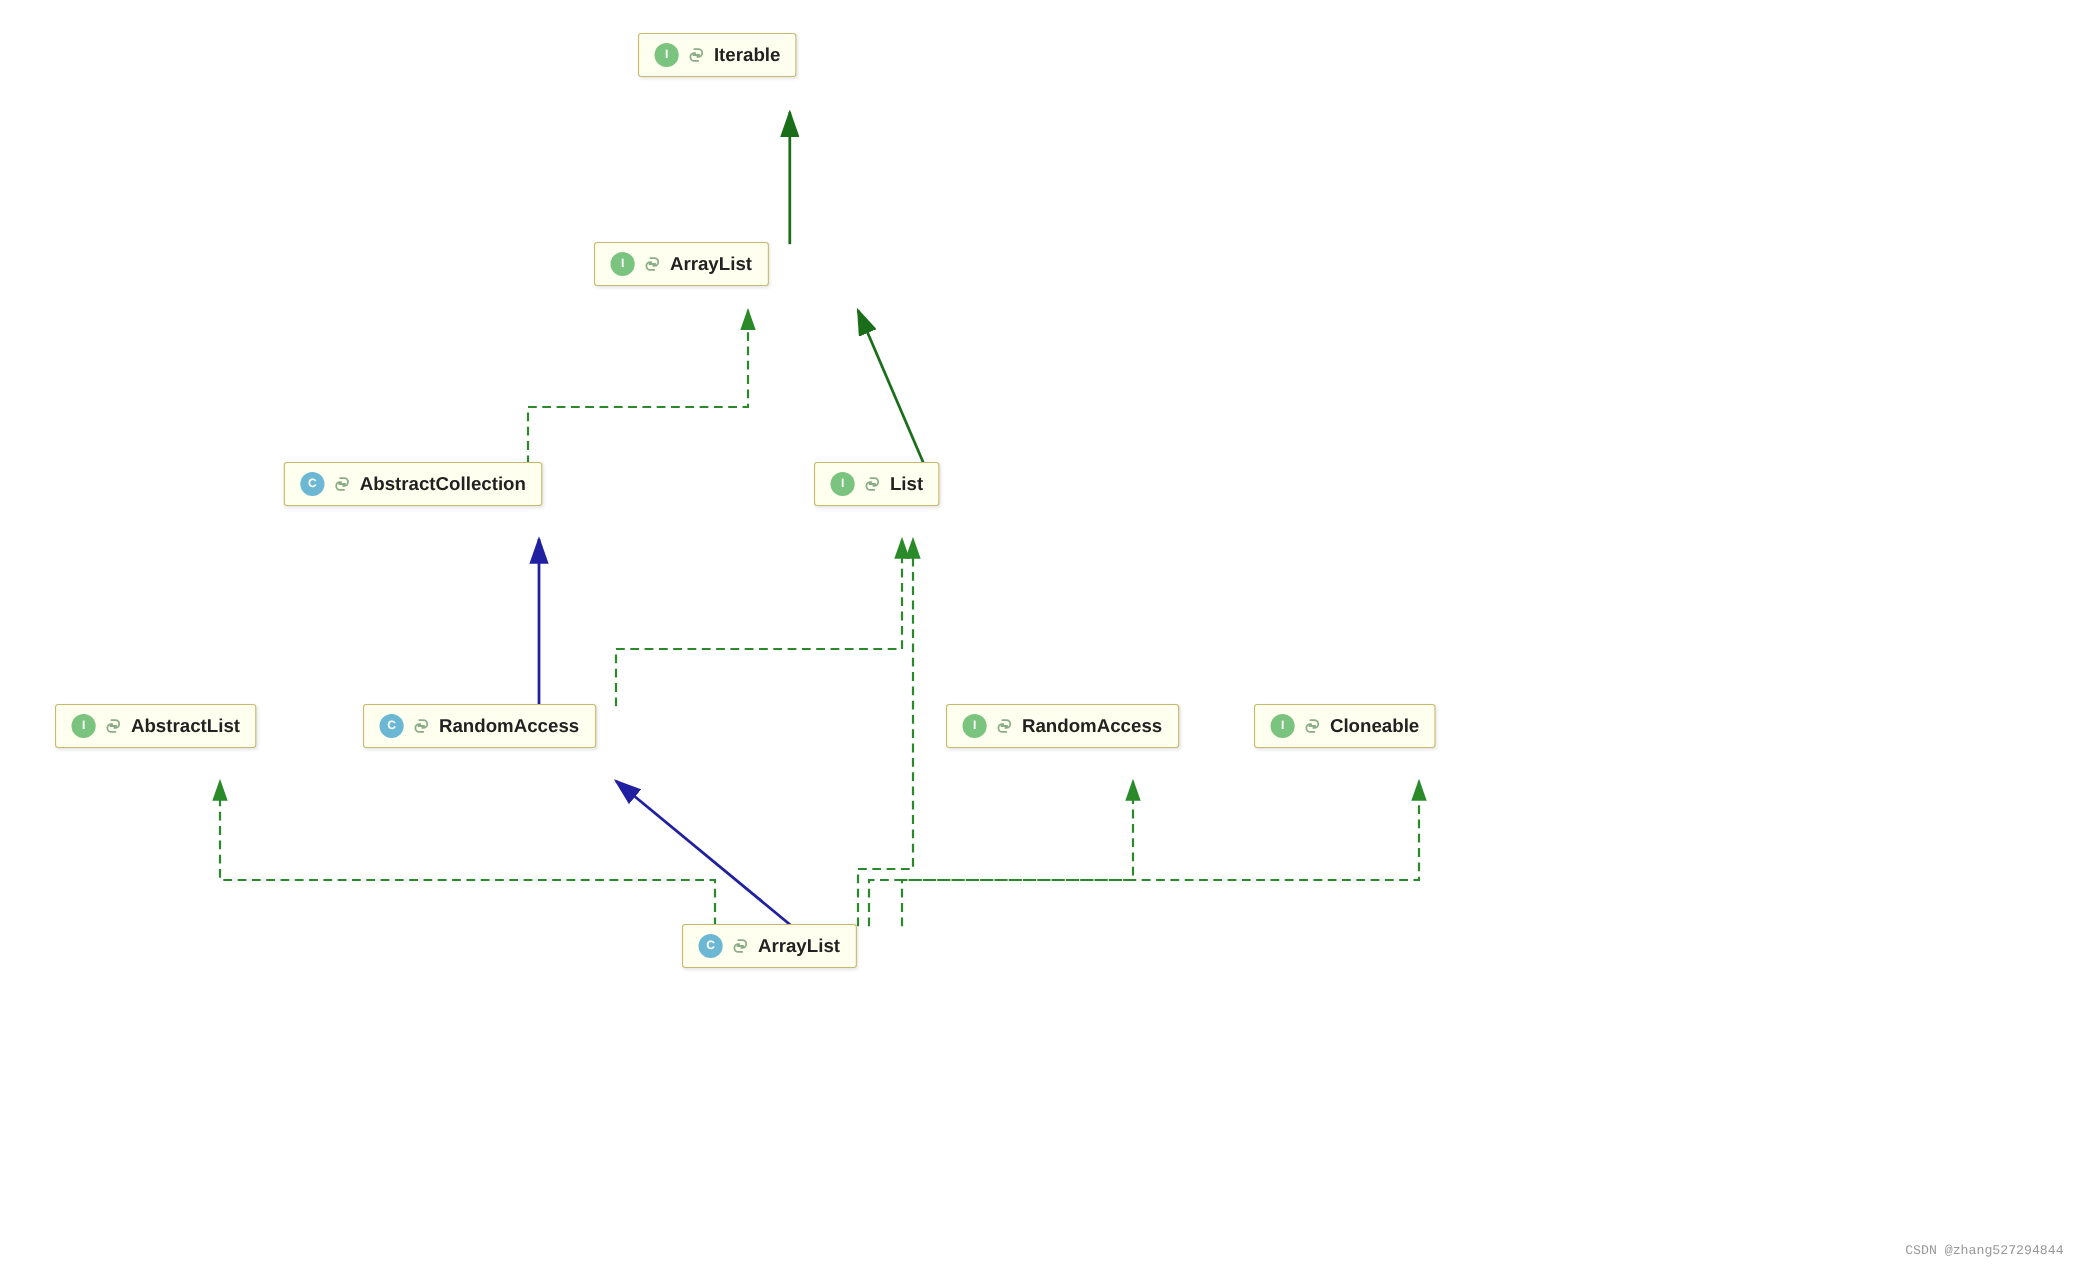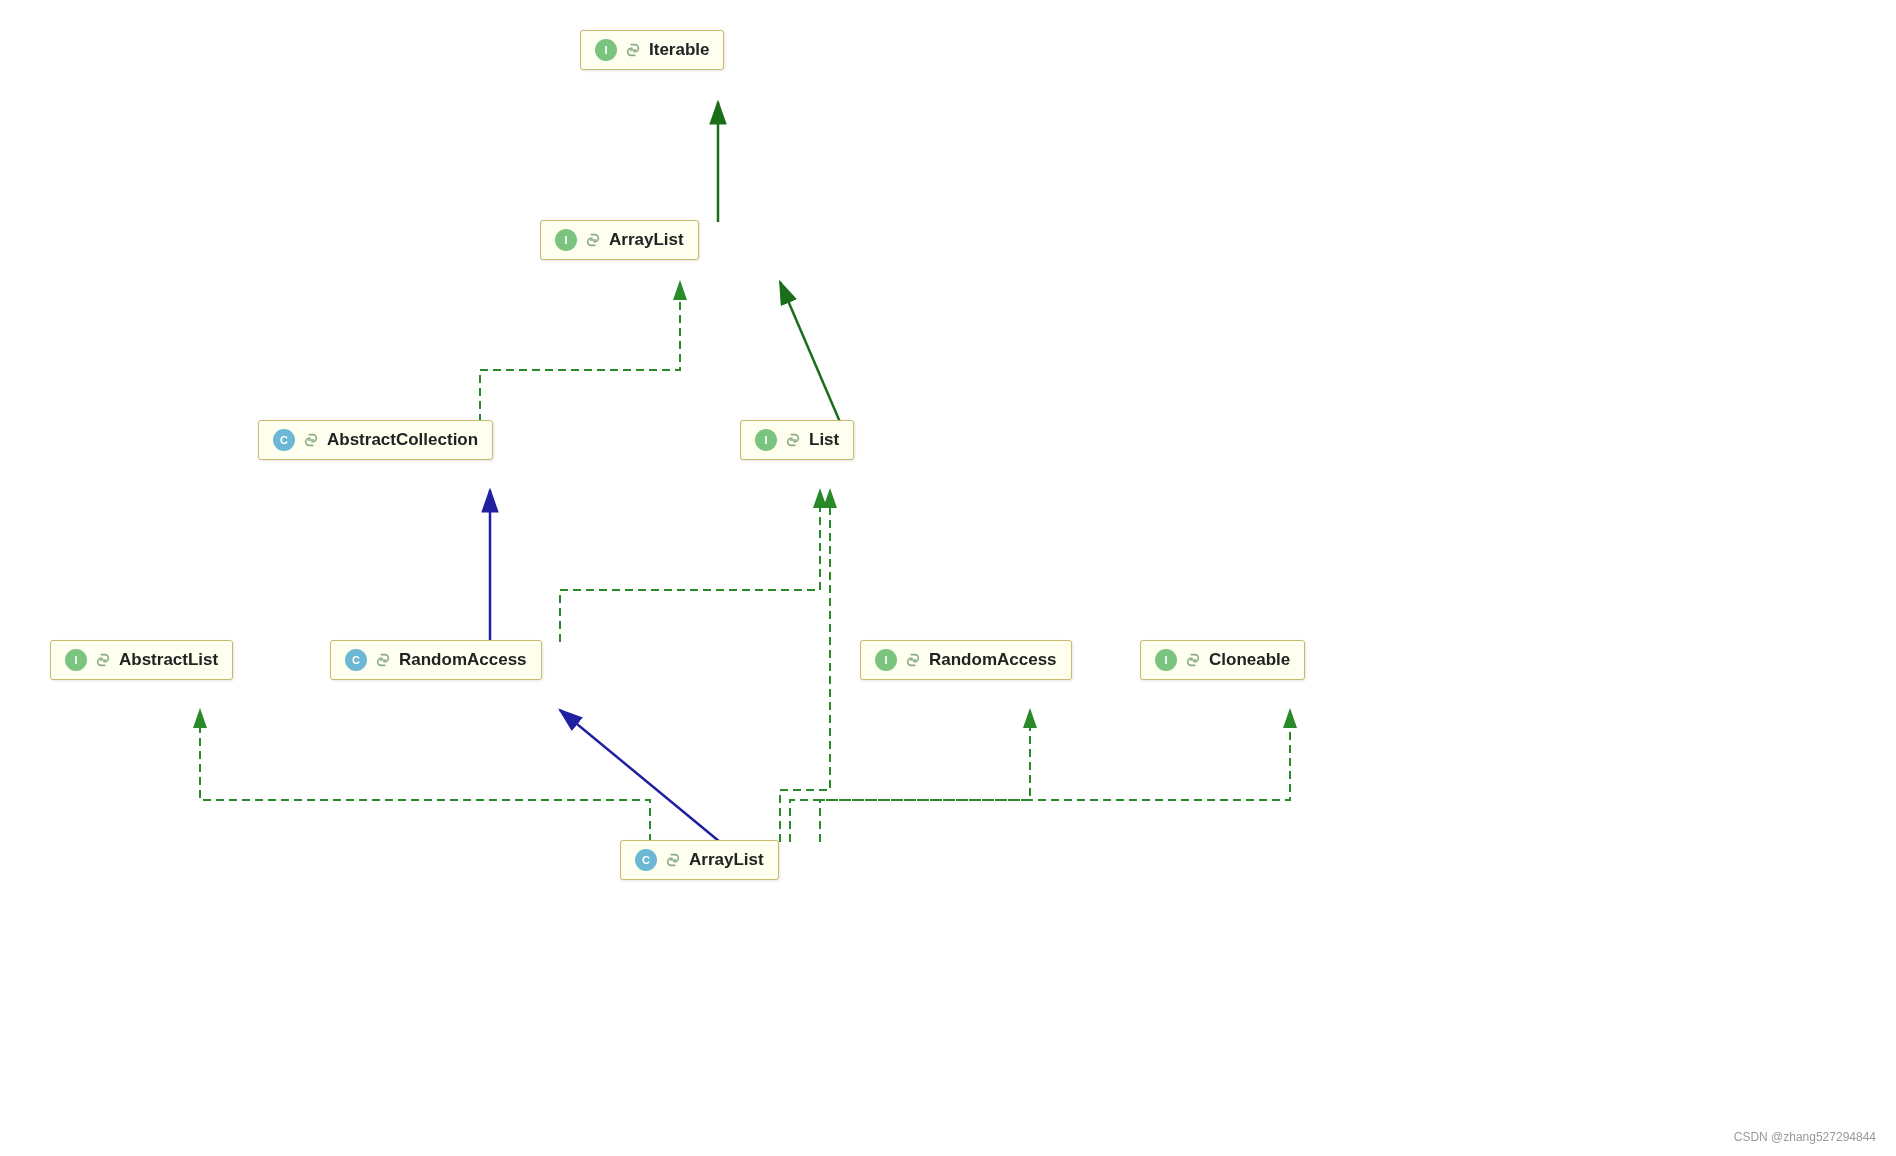--- a/index.html
+++ b/index.html
@@ -67,20 +67,21 @@
       height: 1156px;
       pointer-events: none;
     }
 
     .watermark {
       position: absolute;
       bottom: 12px;
       right: 20px;
       font-size: 12px;
       color: #999;
+      font-family: Liberation Mono, monospace;
     }
   </style>
 </head>
 <body>
 
 <div class="diagram-container">
 
   <svg class="arrows">
     <defs>
 

